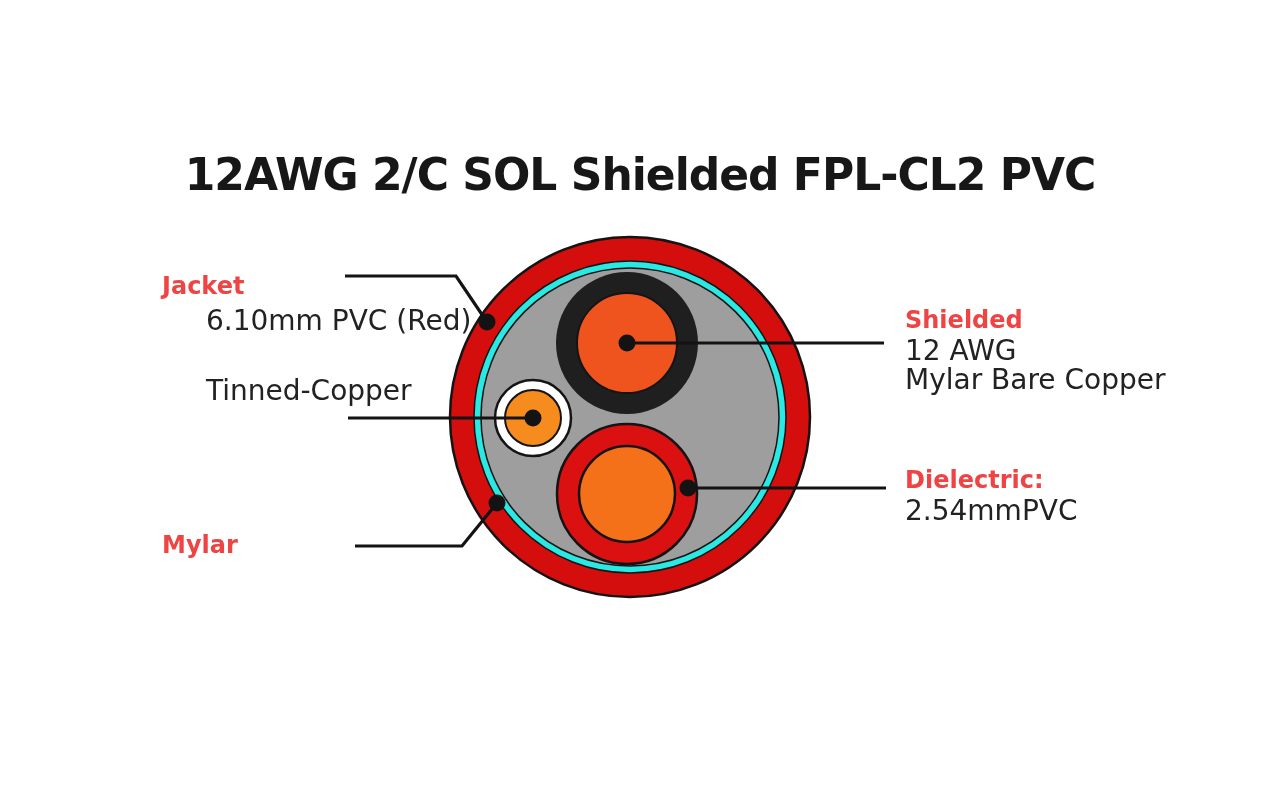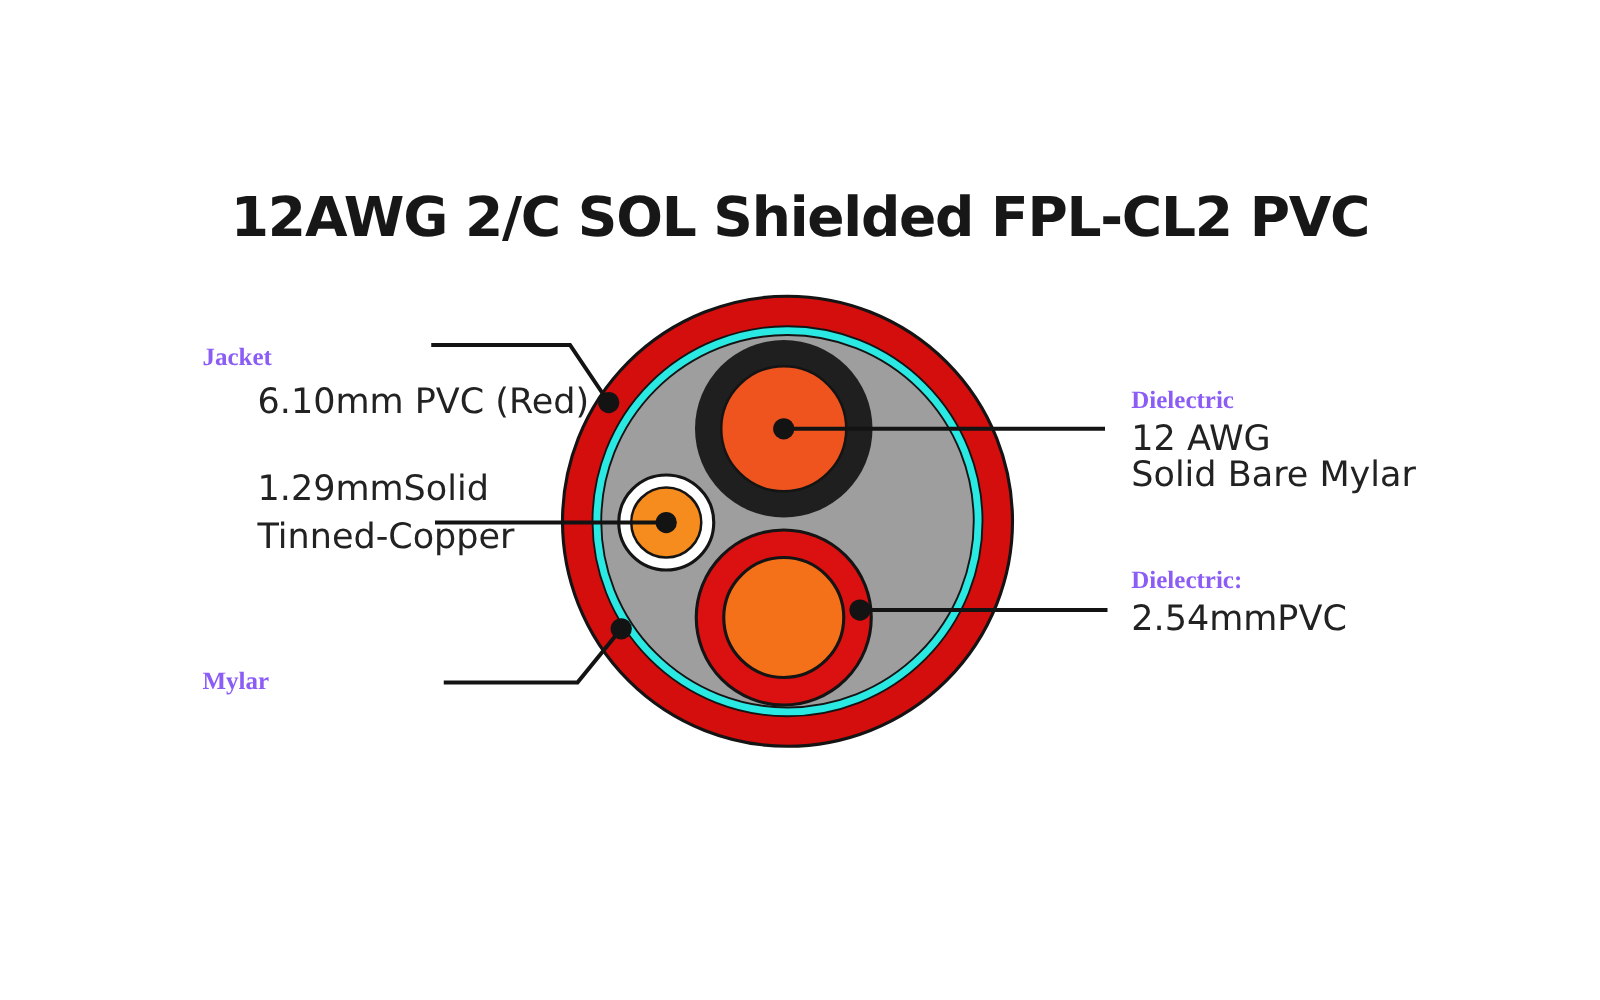--- a/index.html
+++ b/index.html
@@ -23,24 +23,23 @@
   }
 
   .diagram-svg { position: absolute; left: 0; top: 0; }
 
   .leader { stroke: #131313; stroke-width: 3.2; fill: none; stroke-linejoin: miter; }
   .dot    { fill: #131313; stroke: none; }
 
   .label { position: absolute; white-space: nowrap; }
   .label-title {
     font-weight: 700;
-    font-size: 20px;
+    font-size: 24px;
     line-height: 32px;
-    color: #8b5cf6;
-    font-family: Liberation Serif, serif;
+    color: #ef4444;
   }
   .label-line {
     font-weight: 400;
     font-size: 28px;
     color: #222222;
   }
   .label-left  .label-line { line-height: 38px; margin-left: 44px; }
   .label-right .label-line { line-height: 29px; }
 </style>
 </head>
@@ -77,32 +76,31 @@
     <circle class="dot" cx="627" cy="343" r="8.5"></circle>
     <circle class="dot" cx="688" cy="488" r="8.5"></circle>
   </svg>
 
   <div class="label label-left" style="left:162px; top:270px;">
     <div class="label-title">Jacket</div>
     <div class="label-line">6.10mm PVC (Red)</div>
   </div>
 
   <div class="label label-left" style="left:162px; top:372px;">
-    <div class="label-line">1.29mmSolid</div>
     <div class="label-line">Tinned-Copper</div>
   </div>
 
   <div class="label label-left" style="left:162px; top:529px;">
     <div class="label-title">Mylar</div>
   </div>
 
   <div class="label label-right" style="left:905px; top:304px;">
-    <div class="label-title">Dielectric</div>
+    <div class="label-title">Shielded</div>
     <div class="label-line">12 AWG</div>
-    <div class="label-line">Solid Bare Mylar</div>
+    <div class="label-line">Mylar Bare Copper</div>
   </div>
 
-  <div class="label label-right" style="left:905px; top:448px;">
+  <div class="label label-right" style="left:905px; top:464px;">
     <div class="label-title">Dielectric:</div>
     <div class="label-line">2.54mmPVC</div>
   </div>
 
 </div>
 
 </body></html>

